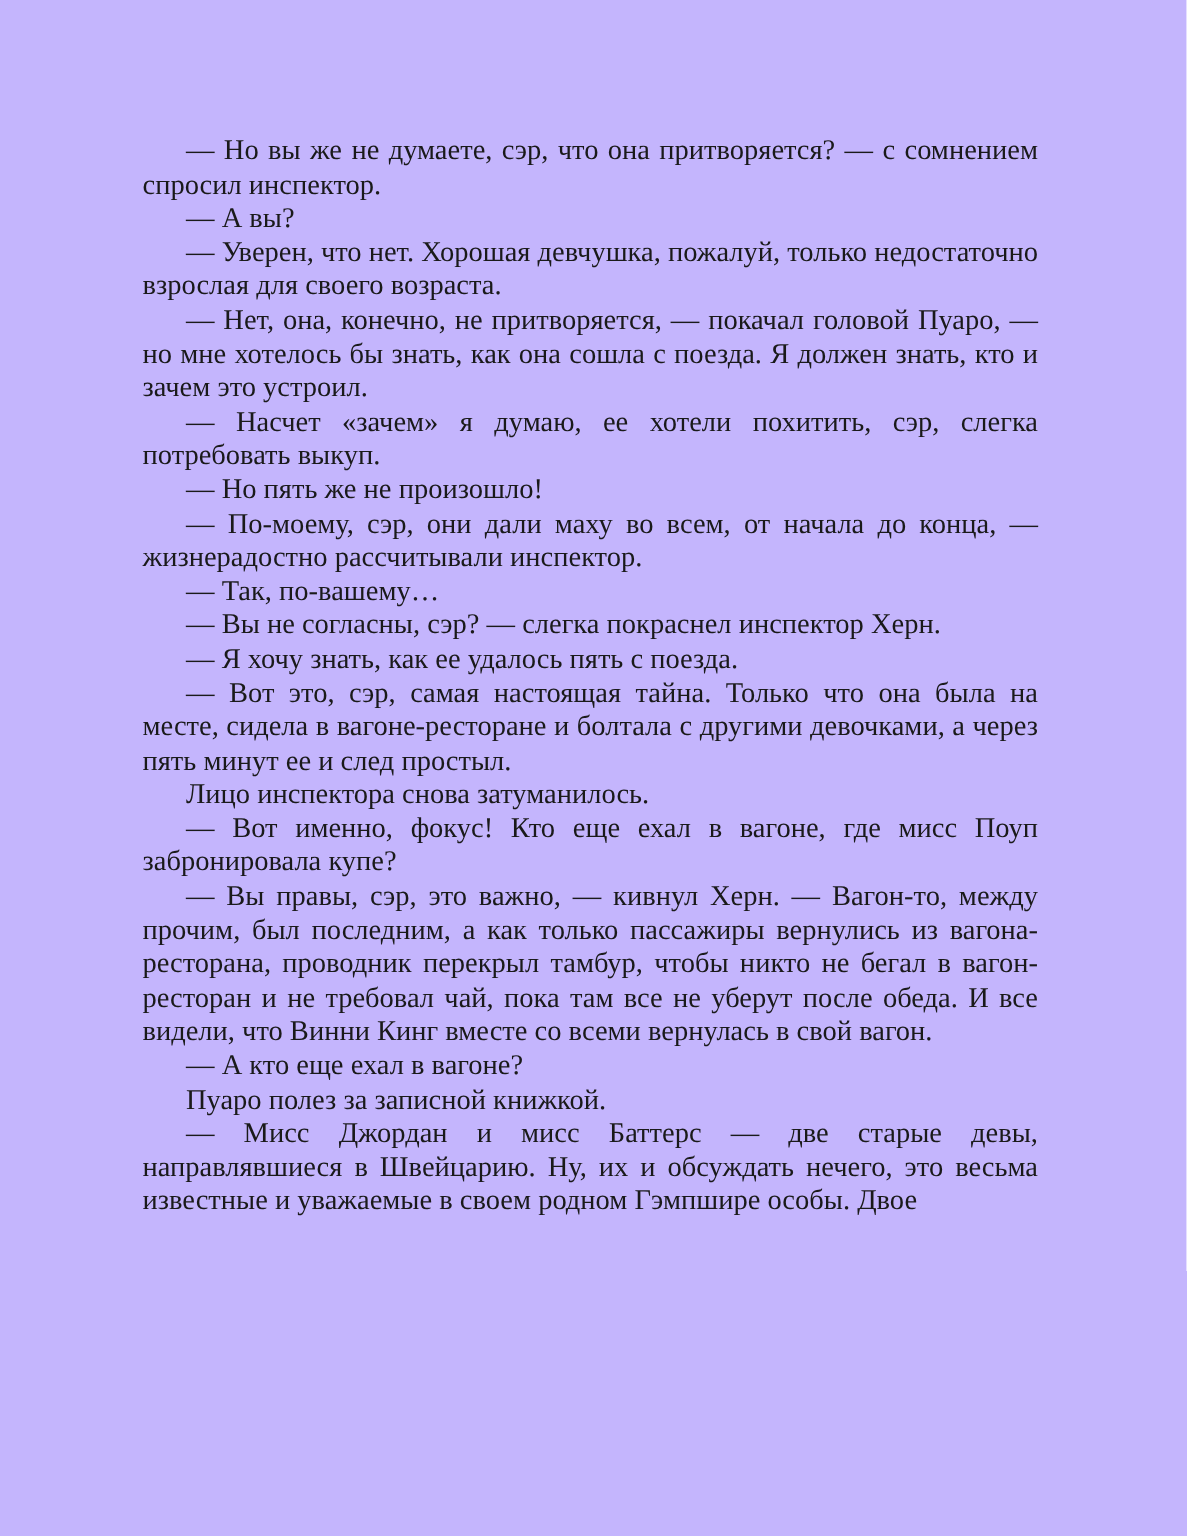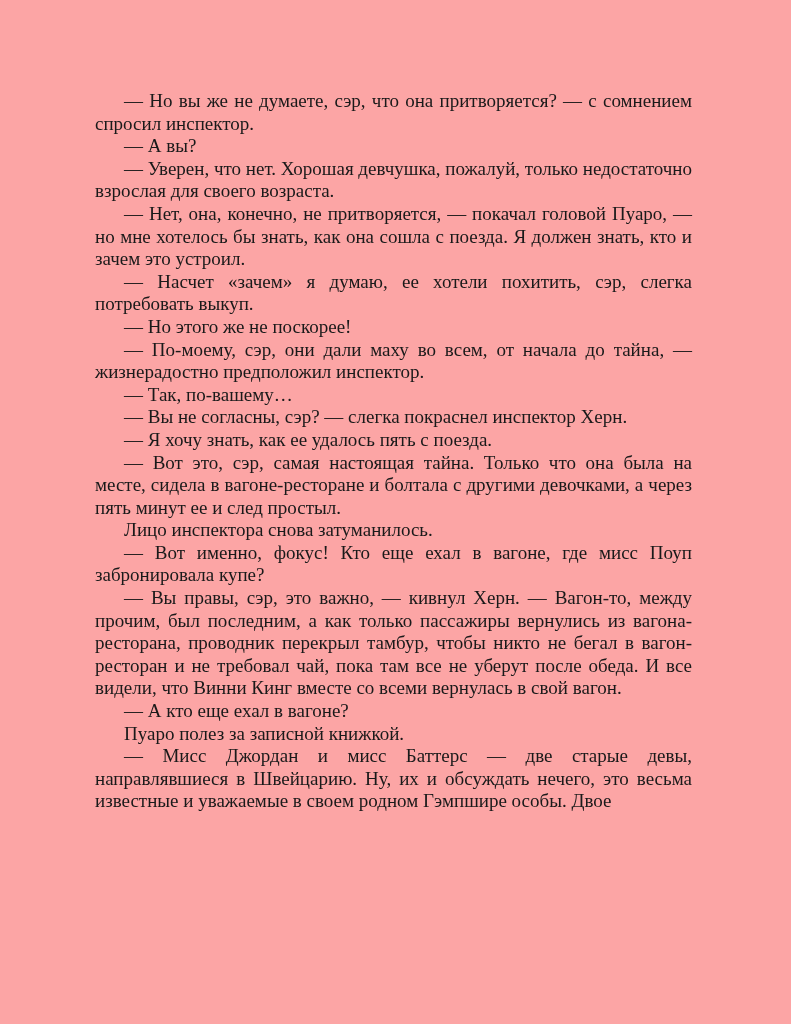--- a/index.html
+++ b/index.html
@@ -4,21 +4,21 @@
 <style>
   html, body {
     margin: 0;
     padding: 0;
     background: #ffffff;
   }
   .page {
     position: relative;
     width: 791px;
     height: 1024px;
-    background: #fca5a5;
+    background: #c4b5fd;
     overflow: hidden;
   }
   .text-block {
     position: absolute;
     left: 95px;
     top: 90px;
     width: 597px;
     font-family: "Liberation Serif", "DejaVu Serif", serif;
     font-size: 19px;
     line-height: 22.6px;
@@ -35,22 +35,22 @@
 </head>
 <body>
 
 <div class="page">
   <div class="text-block">
     <p>— Но вы же не думаете, сэр, что она притворяется? — с сомнением спросил инспектор.</p>
     <p>— А вы?</p>
     <p>— Уверен, что нет. Хорошая девчушка, пожалуй, только недостаточно взрослая для своего возраста.</p>
     <p>— Нет, она, конечно, не притворяется, — покачал головой Пуаро, — но мне хотелось бы знать, как она сошла с поезда. Я должен знать, кто и зачем это устроил.</p>
     <p>— Насчет «зачем» я думаю, ее хотели похитить, сэр, слегка потребовать выкуп.</p>
-    <p>— Но этого же не поскорее!</p>
-    <p>— По-моему, сэр, они дали маху во всем, от начала до тайна, — жизнерадостно предположил инспектор.</p>
+    <p>— Но пять же не произошло!</p>
+    <p>— По-моему, сэр, они дали маху во всем, от начала до конца, — жизнерадостно рассчитывали инспектор.</p>
     <p>— Так, по-вашему…</p>
     <p>— Вы не согласны, сэр? — слегка покраснел инспектор Херн.</p>
     <p>— Я хочу знать, как ее удалось пять с поезда.</p>
     <p>— Вот это, сэр, самая настоящая тайна. Только что она была на месте, сидела в вагоне-ресторане и болтала с другими девочками, а через пять минут ее и след простыл.</p>
     <p>Лицо инспектора снова затуманилось.</p>
     <p>— Вот именно, фокус! Кто еще ехал в вагоне, где мисс Поуп забронировала купе?</p>
     <p>— Вы правы, сэр, это важно, — кивнул Херн. — Вагон-то, между прочим, был последним, а как только пассажиры вернулись из вагона-ресторана, проводник перекрыл тамбур, чтобы никто не бегал в вагон-ресторан и не требовал чай, пока там все не уберут после обеда. И все видели, что Винни Кинг вместе со всеми вернулась в свой вагон.</p>
     <p>— А кто еще ехал в вагоне?</p>
     <p>Пуаро полез за записной книжкой.</p>
     <p>— Мисс Джордан и мисс Баттерс — две старые девы, направлявшиеся в Швейцарию. Ну, их и обсуждать нечего, это весьма известные и уважаемые в своем родном Гэмпшире особы. Двое</p>

